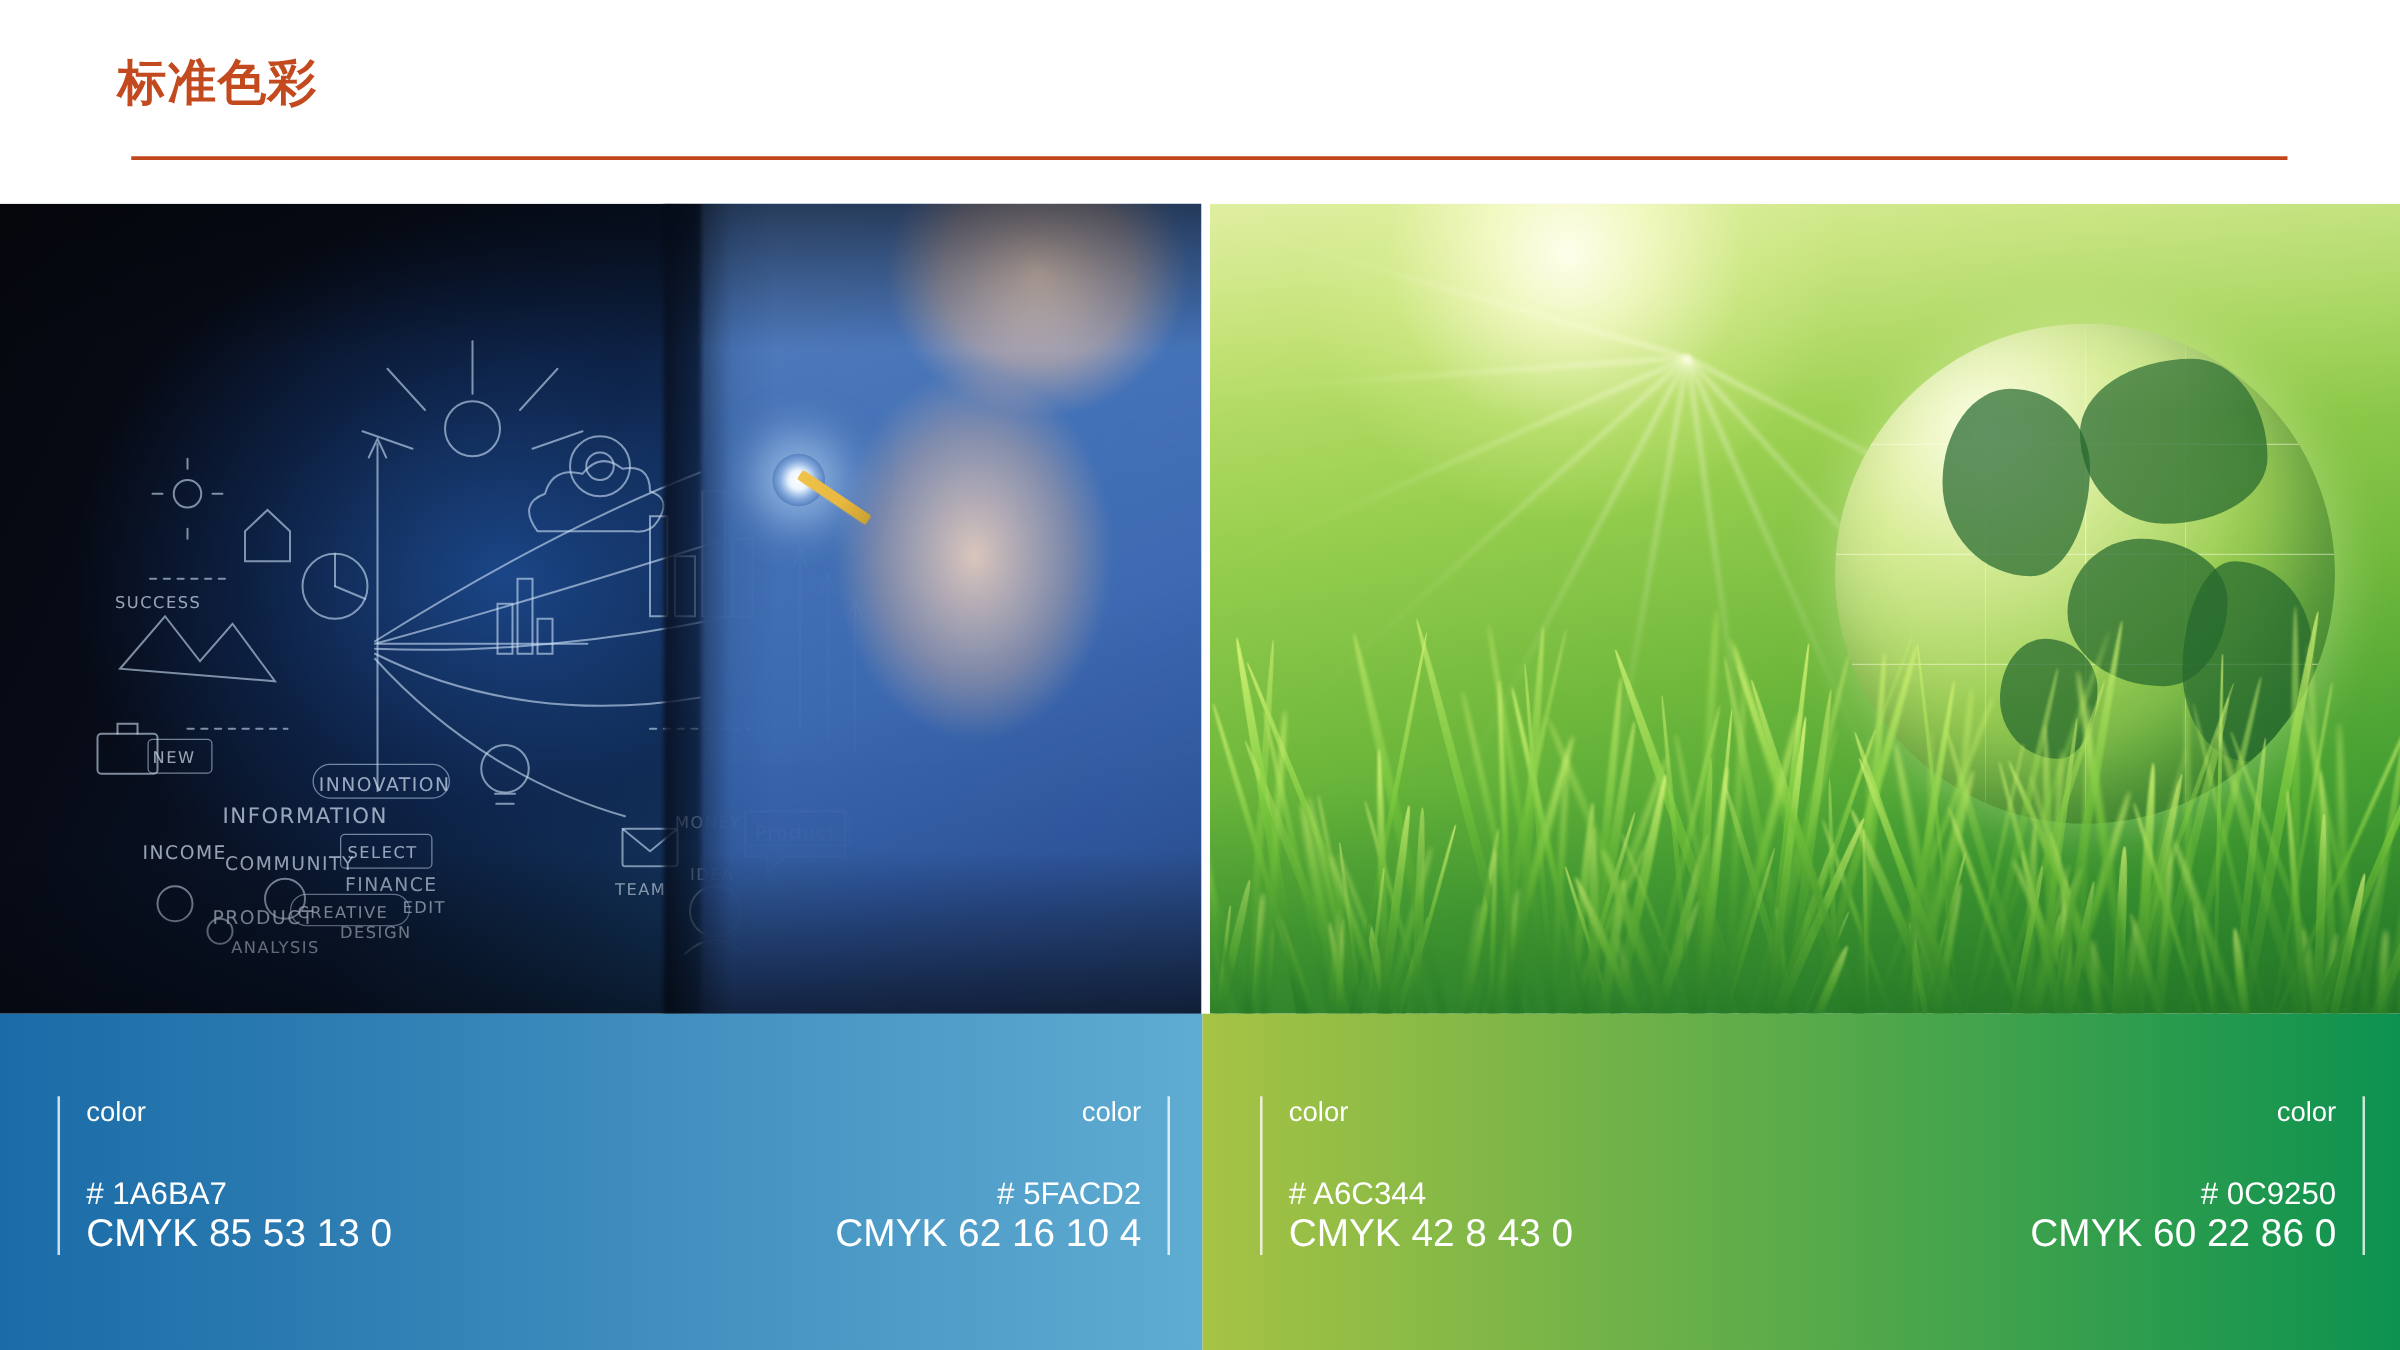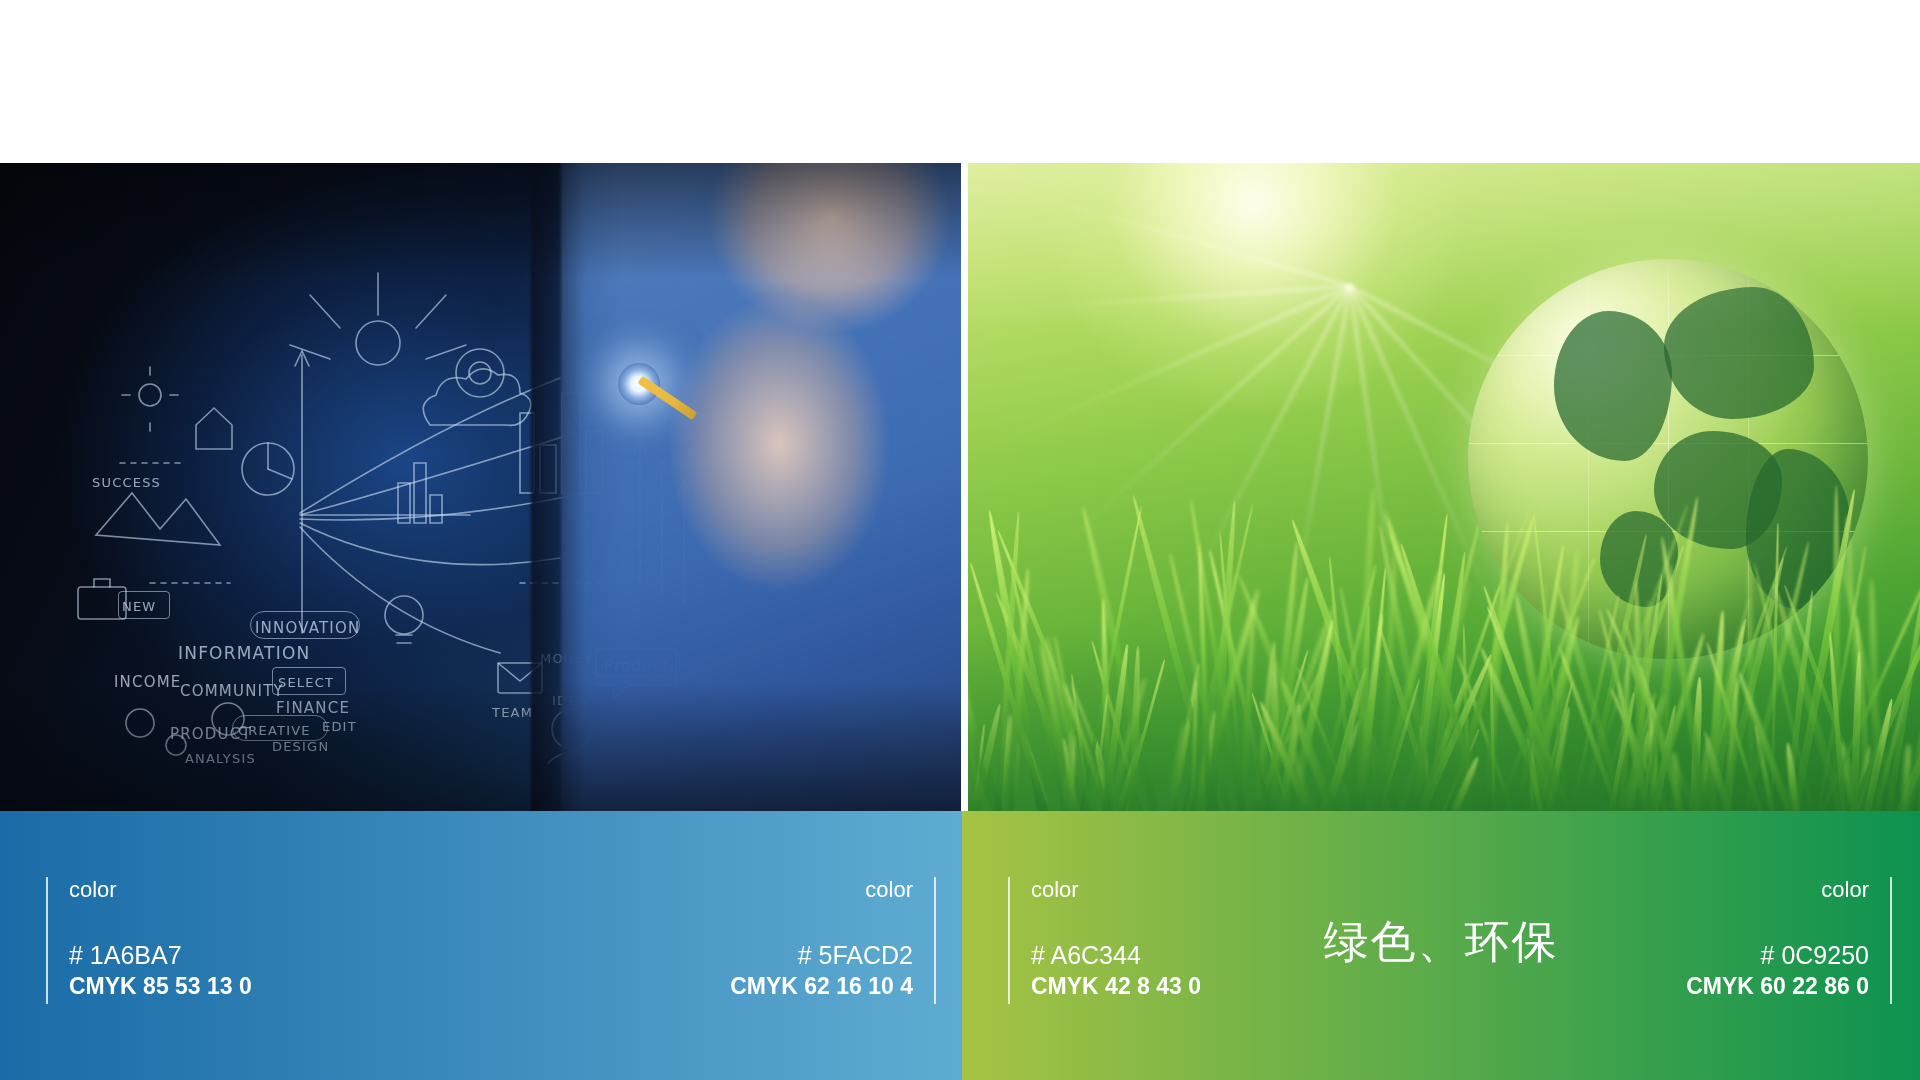--- a/index.html
+++ b/index.html
@@ -139,35 +139,39 @@
 
   .sw-caption {
     color:#fff; font-size:22px; line-height:26px; font-weight:400;
     white-space:nowrap;
   }
   .sw-hex {
     color:#fff; font-size:25px; line-height:31px; font-weight:400;
     white-space:nowrap; margin-top:37px;
   }
   .sw-cmyk {
-    color:#fff; font-size:23px; line-height:31px; font-weight:700;
+    color:#fff; font-size:31px; line-height:31px; font-weight:400;
     white-space:nowrap;
   }
 
   .sw-word {
     position:absolute; top:103px; width:100%; text-align:center;
     color:#ffffff; font-size:45px; line-height:56px; letter-spacing:2px;
     font-family:"DejaVu Sans","Liberation Sans",sans-serif; font-weight:400;
   }
 </style>
 </head>
 <body>
 
 <div class="slide">
 
+  <div class="header">
+    <div class="page-title" style="color: rgb(195, 74, 30);">标准色彩</div>
+    <div class="title-rule" style="background: rgb(194, 70, 27);"></div>
+  </div>
 
   <div class="band">
 
     <div class="panel-img left">
       <div class="tech-photo"></div>
 
       <div class="doodles">
 
         <svg width="961" height="648" viewBox="0 0 961 648" style="position:absolute;left:0;top:0;">
           <g stroke="rgba(215,234,255,0.62)" stroke-width="1.6" fill="none" stroke-linecap="round">
@@ -529,21 +533,20 @@
     <div class="swatch green" id="swatch-green" style="background: linear-gradient(90deg, rgb(166, 195, 68) 0%, rgb(12, 146, 80) 100%);">
       <div class="vline l"></div>
       <div class="vline r"></div>
 
       <div class="sw-left">
         <div class="sw-caption">color</div>
         <div class="sw-hex"># A6C344</div>
         <div class="sw-cmyk">CMYK 42 8 43 0</div>
       </div>
 
-      <div class="sw-word">绿色、环保</div>
 
       <div class="sw-right">
         <div class="sw-caption">color</div>
         <div class="sw-hex"># 0C9250</div>
         <div class="sw-cmyk">CMYK  60 22 86 0</div>
       </div>
     </div>
   </div>
 
 </div>

